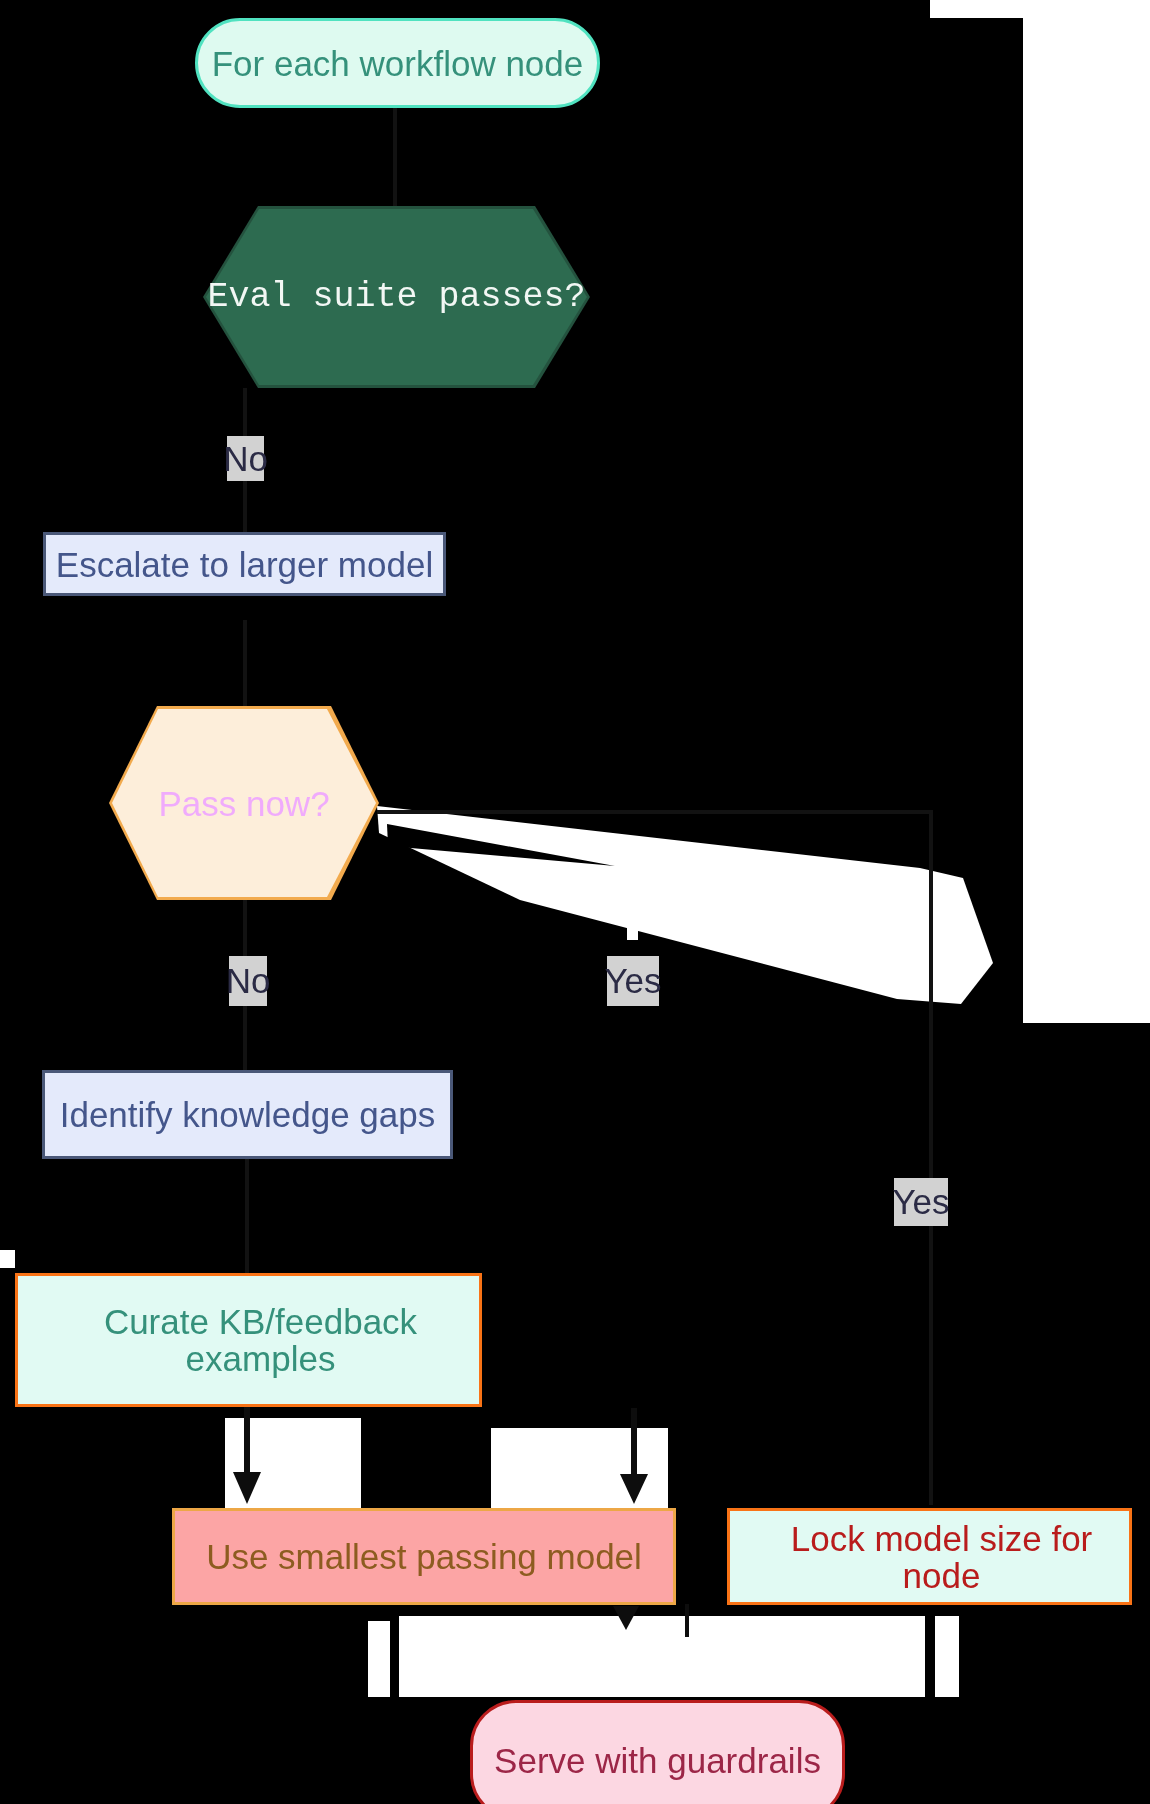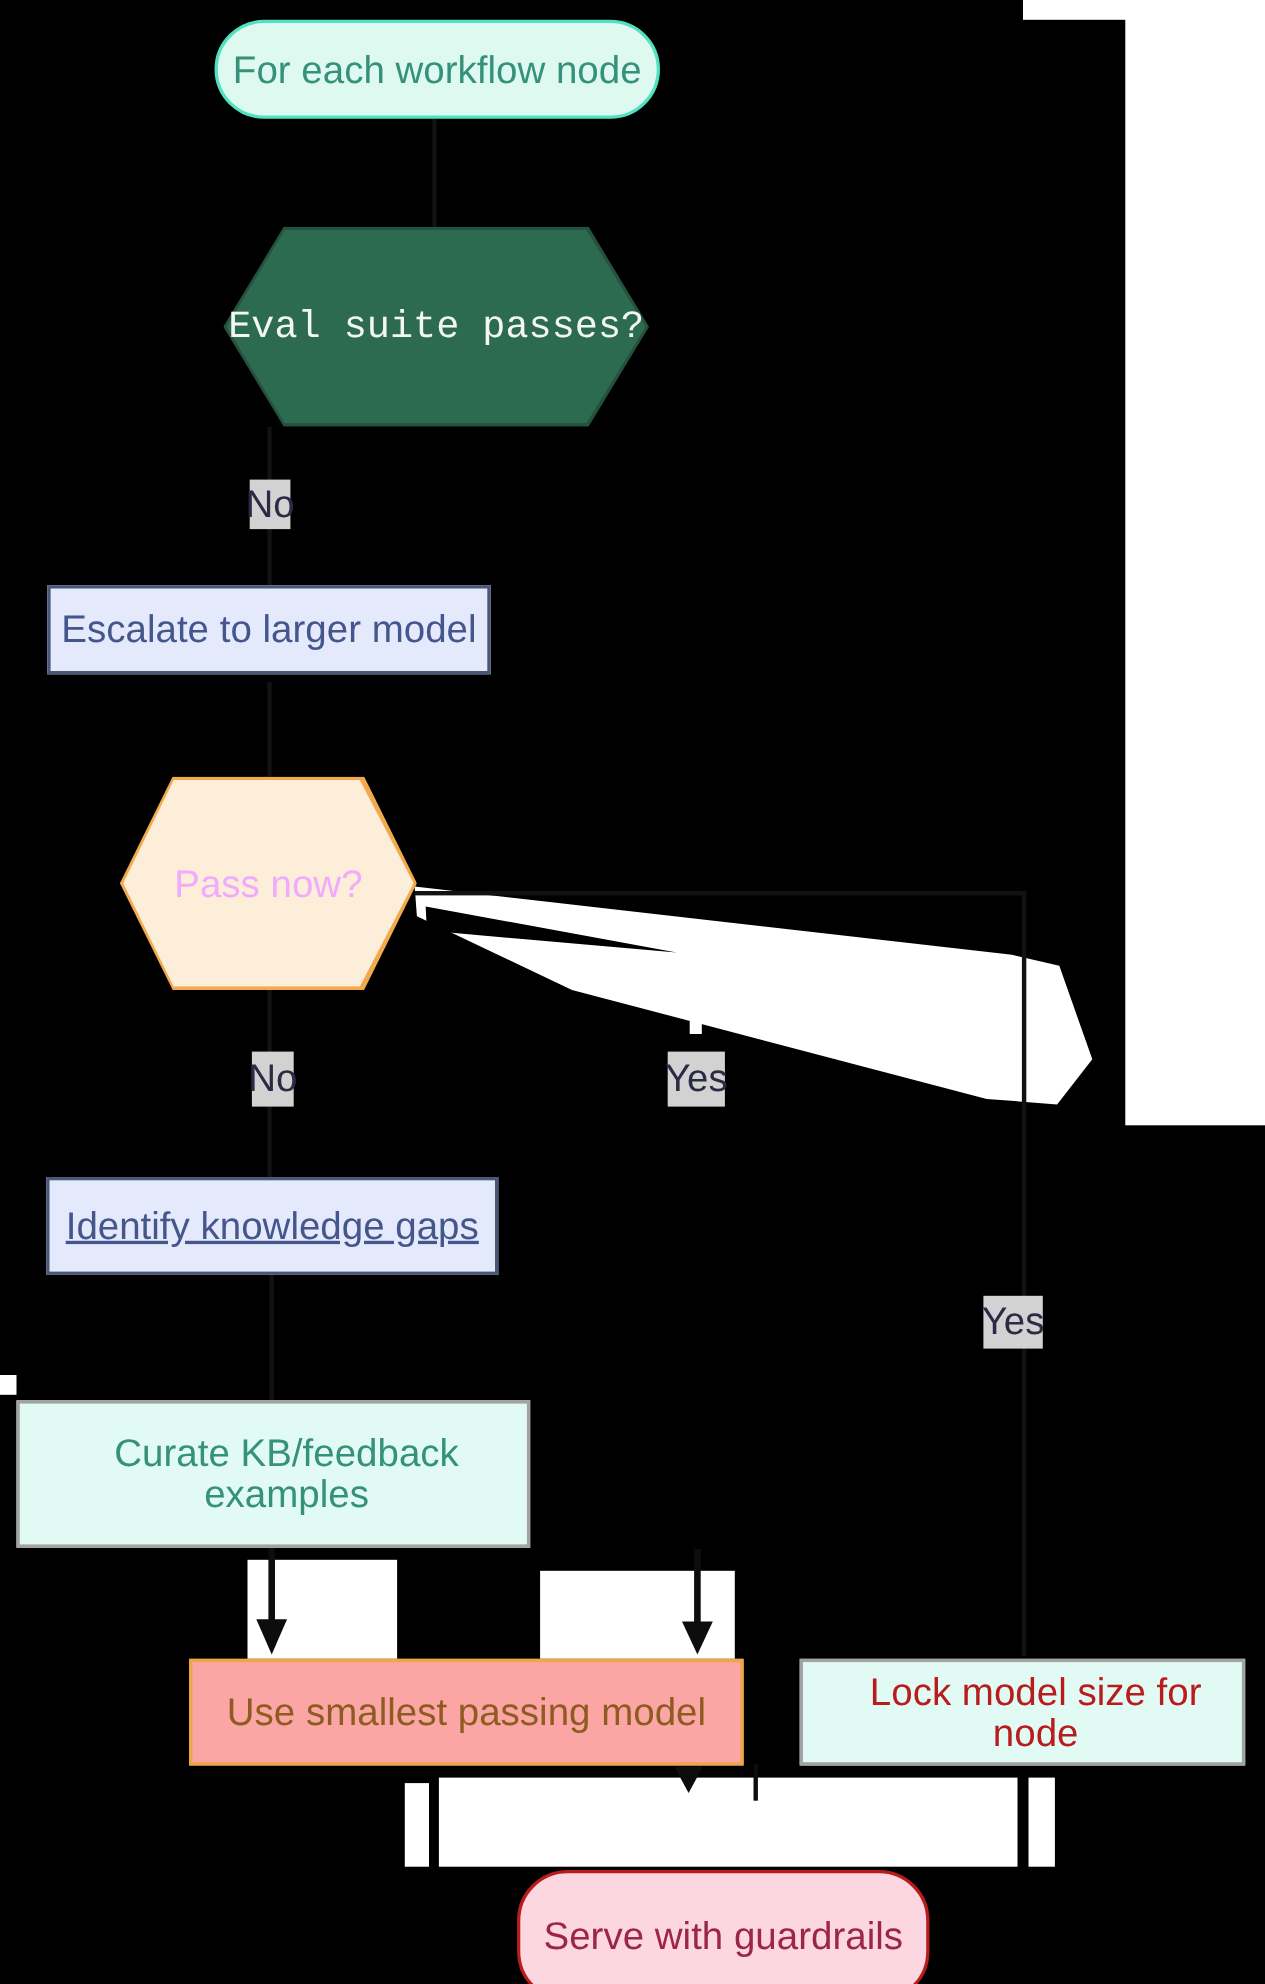--- a/index.html
+++ b/index.html
@@ -29,23 +29,23 @@
     clip-path:polygon(53px 0,327px 0,100% 50%,327px 100%,53px 100%,0 50%);}
   #hex-eval{color:#f2f7f4;}
   #hex-pass{left:109px;top:706px;width:270px;height:194px;color:#f0abfc;}
   #hex-pass .hex-outer{left:0;top:0;width:270px;height:194px;background:#f2aa4d;
     -webkit-clip-path:polygon(48px 0,222px 0,100% 50%,222px 100%,48px 100%,0 50%);
     clip-path:polygon(48px 0,222px 0,100% 50%,222px 100%,48px 100%,0 50%);}
   #hex-pass .hex-inner{left:3px;top:3px;width:264px;height:188px;background:#fdeeda;
     -webkit-clip-path:polygon(46px 0,215px 0,100% 50%,215px 100%,46px 100%,0 50%);
     clip-path:polygon(46px 0,215px 0,100% 50%,215px 100%,46px 100%,0 50%);}
   .rect-blue{background:#e4eafb;border:3px solid #4a5878;color:#44568b;}
-  #node-escalate{left:43px;top:532px;width:403px;height:81px;}
-  #node-identify{left:42px;top:1070px;width:411px;height:89px;text-decoration:underline;}
-  .rect-mint{background:#e1faf3;border:3px solid #a3a3a3;color:#35917b;padding-left:24px;}
+  #node-escalate{left:43px;top:532px;width:403px;height:64px;}
+  #node-identify{left:42px;top:1070px;width:411px;height:89px;}
+  .rect-mint{background:#e1faf3;border:3px solid #f97316;color:#35917b;padding-left:24px;}
   #node-curate{left:15px;top:1273px;width:467px;height:134px;flex-direction:column;}
   #node-lock{left:727px;top:1508px;width:405px;height:97px;color:#b91c1c;}
   #node-use{left:172px;top:1508px;width:504px;height:97px;background:#fca5a5;border:3px solid #eda746;color:#8d5c20;}
   .stadium-serve{
     left:470px;top:1700px;width:375px;height:120px;border-radius:46px;
     background:#fcd7e2;border:3px solid #b91c1c;color:#9c2647;
   }
   .edge-label{
     position:absolute;display:flex;align-items:center;justify-content:center;
     background:#d2d2d2;color:#2b2b45;font-size:35px;font-weight:400;

